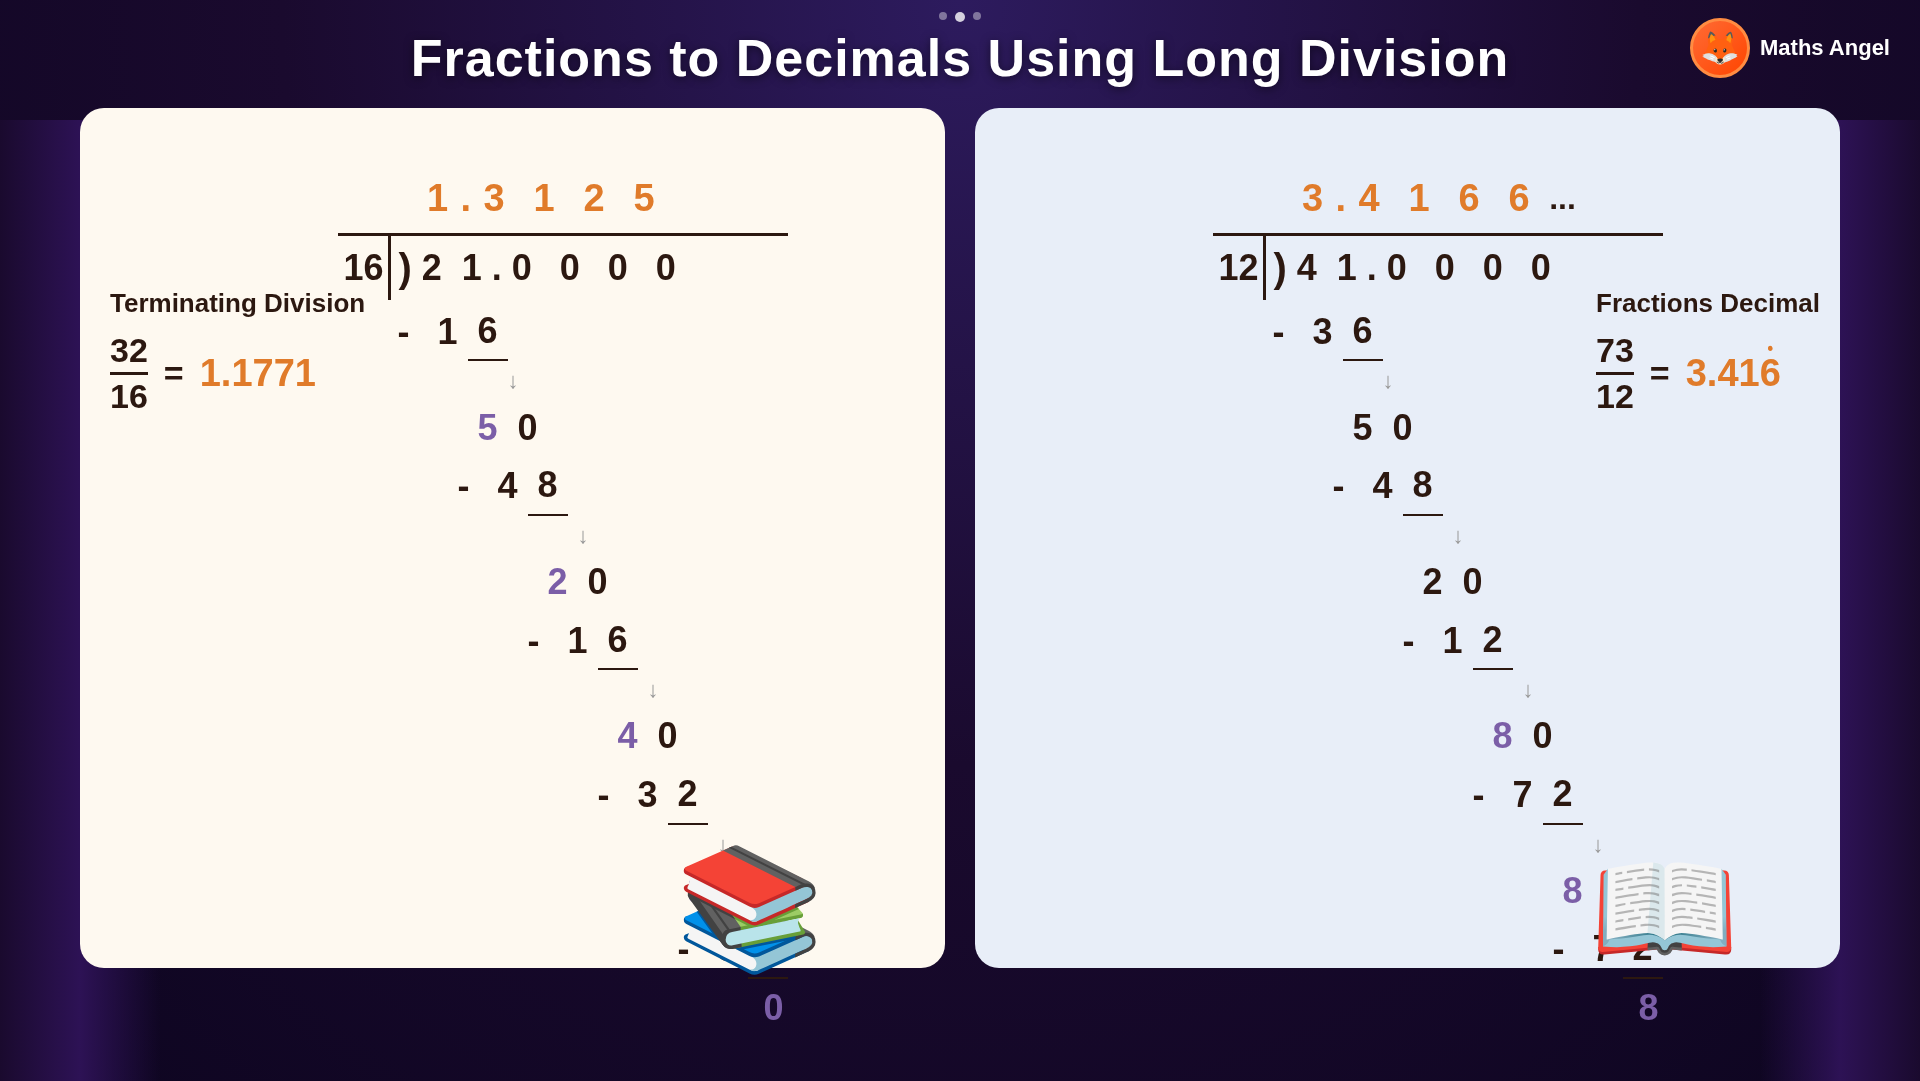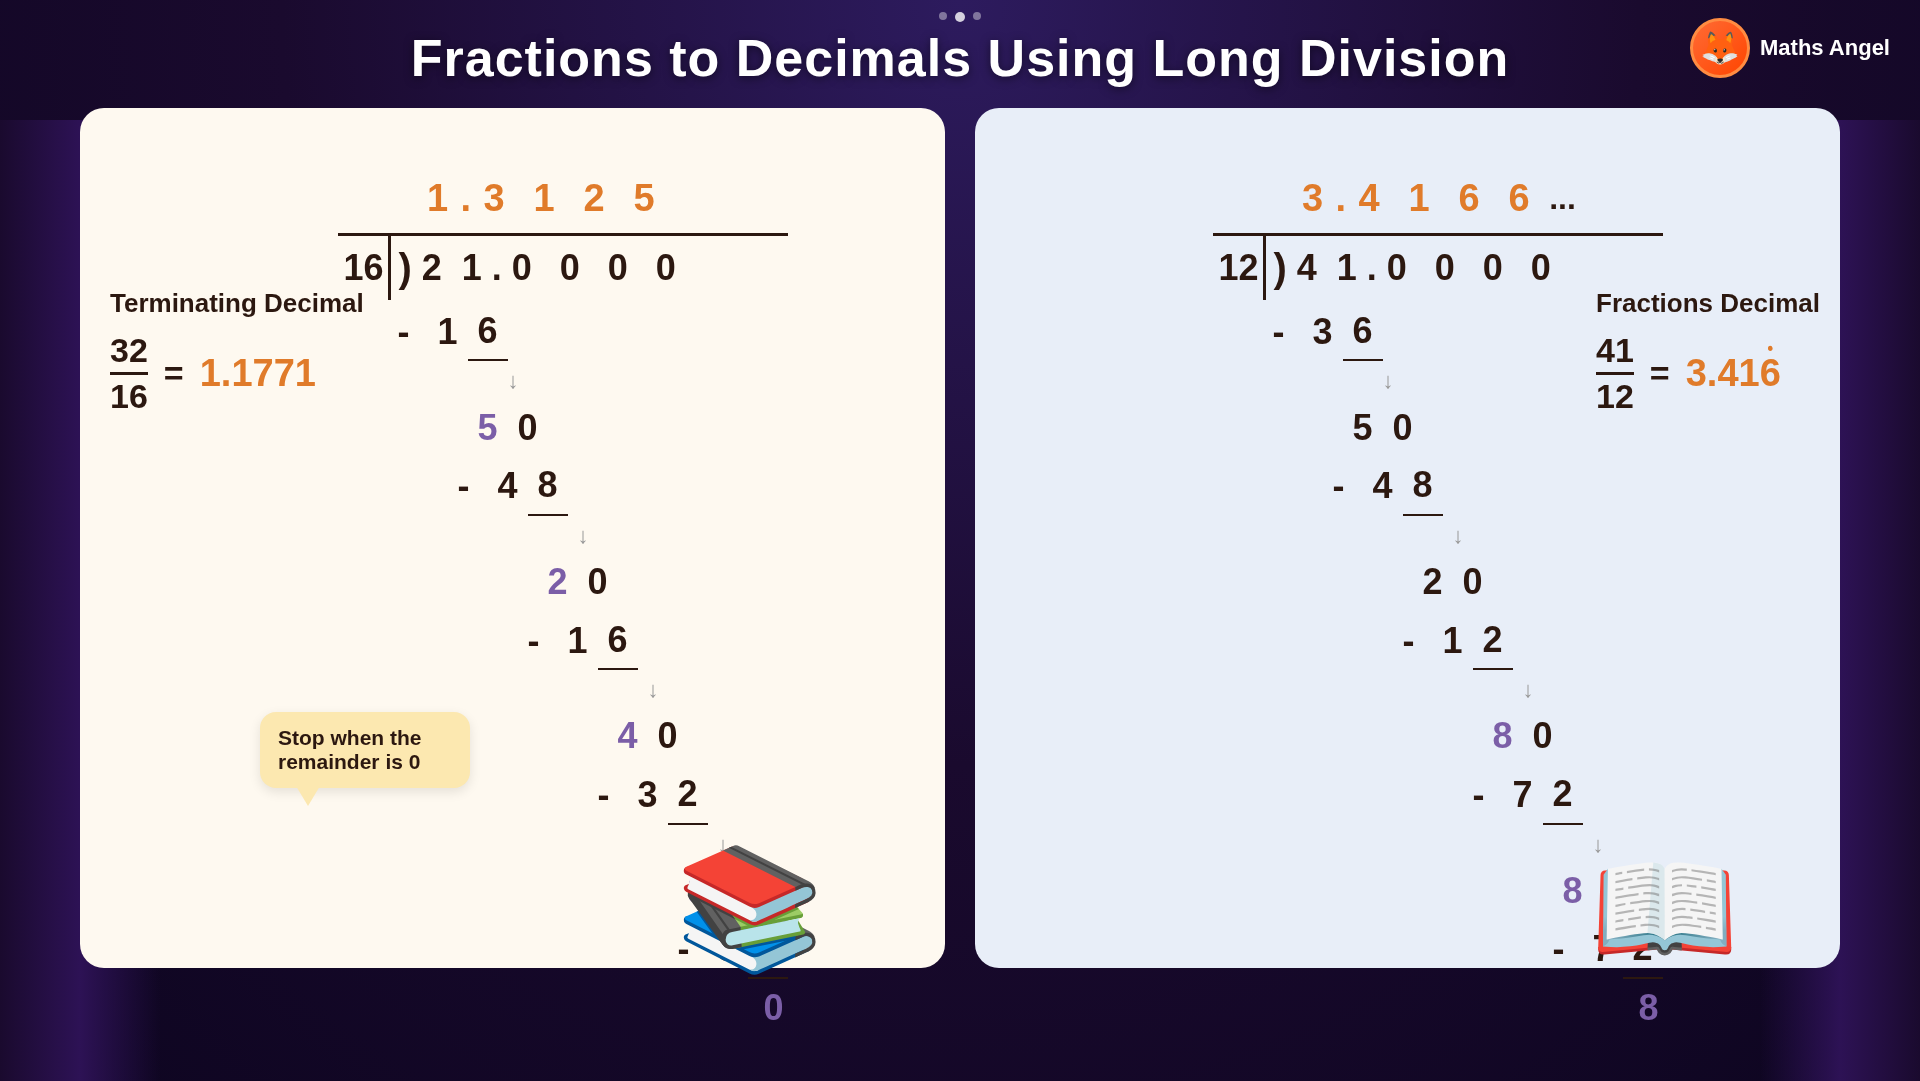--- a/index.html
+++ b/index.html
@@ -241,21 +241,21 @@
 
 <div class="header">
   <h1 class="header-title">Fractions to Decimals Using Long Division</h1>
 </div>
 
 <div class="main-content">
 
   <div class="card card-left">
 
     <div class="left-info">
-      <div class="info-label">Terminating Decimal</div>
+      <div class="info-label">Terminating Division</div>
       <div class="fraction-display">
         <div class="fraction">
           <span class="fraction-num">32</span>
           <span class="fraction-den">16</span>
         </div>
         <span class="equals">=</span>
         <span class="decimal-result">1.1771</span>
       </div>
     </div>
 
@@ -360,36 +360,32 @@
           <span style="min-width:40px; text-align:center; border-bottom:2.5px solid #2c1810;">0</span>
         </div>
         <div style="display:flex; align-items:center; padding-left:60px;">
           <span style="min-width:350px;"></span>
           <span style="color:#7b5ea7; min-width:40px; text-align:right; padding-right:4px;">0</span>
         </div>
 
       </div>
     </div>
 
-    <div style="position:absolute; bottom:180px; left:180px; background:#fce8b0; border-radius:16px; padding:14px 18px; font-size:21px; font-weight:700; color:#2c1810; max-width:210px; box-shadow:0 4px 12px rgba(0,0,0,0.1);">
-      <span>Stop when the remainder is 0</span>
-      <div style="position:absolute; bottom:-18px; left:36px; width:0; height:0; border-left:12px solid transparent; border-right:12px solid transparent; border-top:20px solid #fce8b0;"></div>
-    </div>
 
     <div style="position:absolute; bottom:0; right:120px; font-size:120px; line-height:1;">📚</div>
 
   </div>
 
   <div class="card card-right">
 
     <div class="right-info">
       <div class="info-label">Fractions Decimal</div>
       <div class="fraction-display">
         <div class="fraction">
-          <span class="fraction-num">41</span>
+          <span class="fraction-num">73</span>
           <span class="fraction-den">12</span>
         </div>
         <span class="equals">=</span>
         <span class="decimal-result">3.41<span class="recurring-dot" style="position:relative; display:inline-block;">6<span style="position:absolute; top:-12px; left:50%; transform:translateX(-50%); font-size:16px; color:#e07b2a;">•</span></span></span>
       </div>
     </div>
 
     <div style="display:flex; justify-content:center; margin-top:0; padding-top:0;">
       <div style="font-size:36px; font-weight:700; color:#2c1810; line-height:1.6; position:relative; margin-top:20px; margin-left:60px;">
 

